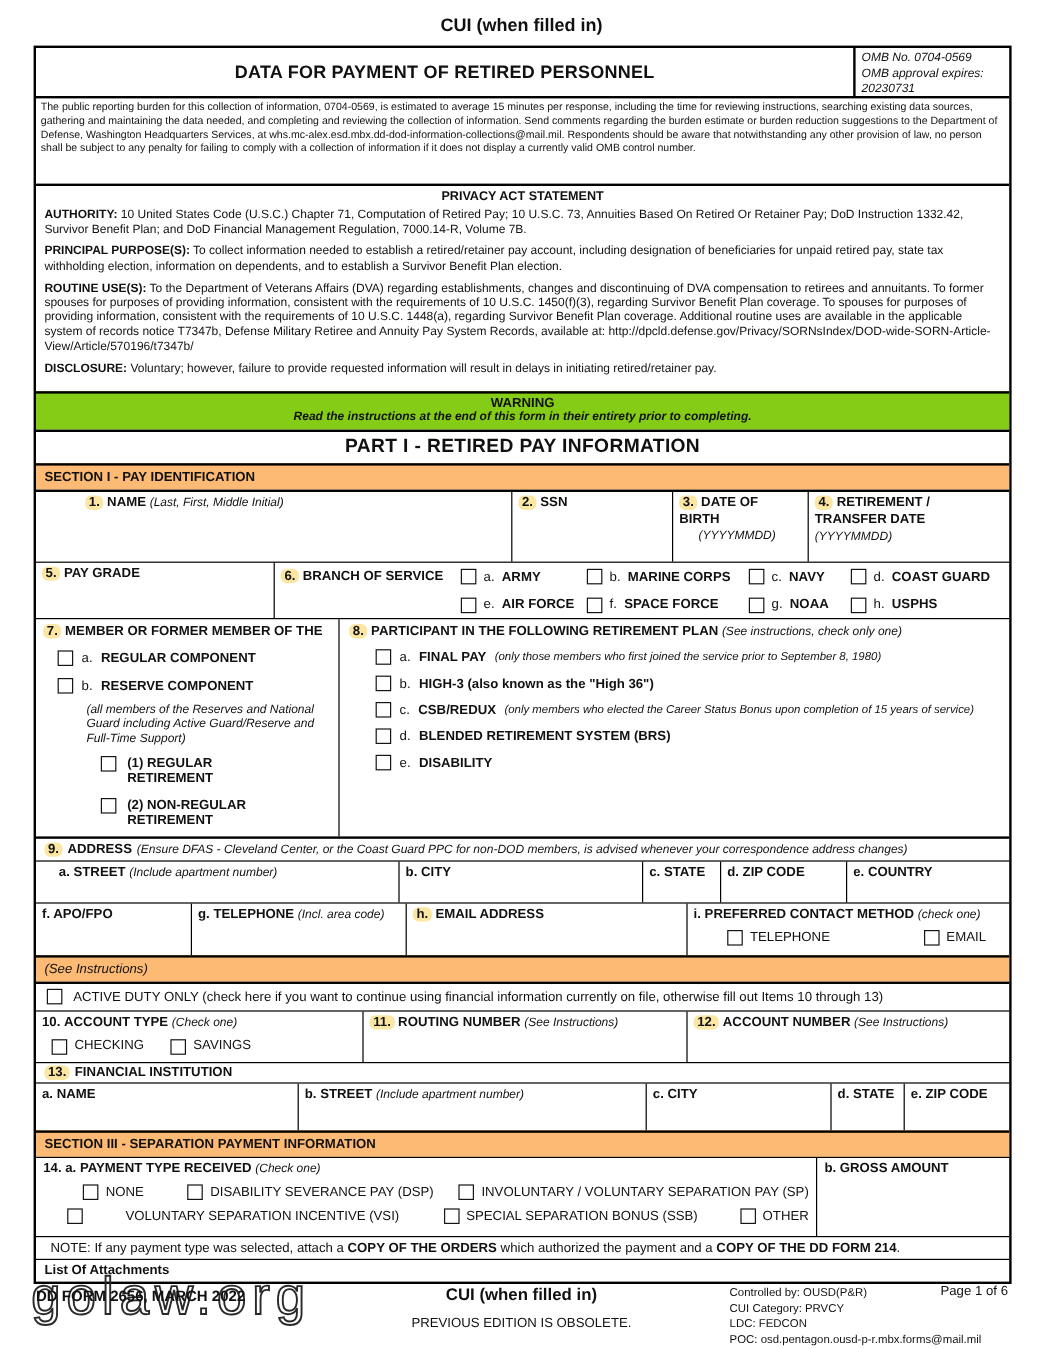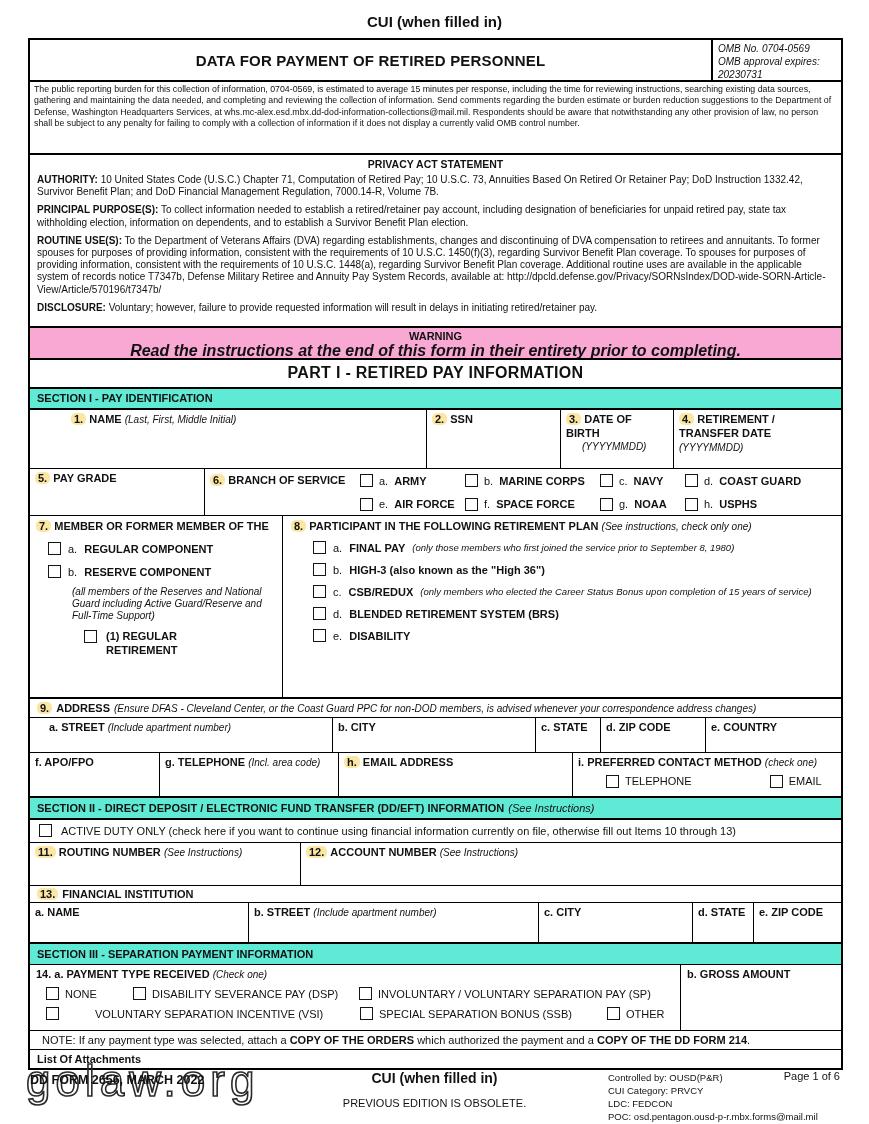--- a/index.html
+++ b/index.html
@@ -22,37 +22,37 @@
   .r-title{height:40px;}
   .title-cell{flex:1;display:flex;align-items:center;justify-content:center;font-weight:bold;
               font-size:15px;letter-spacing:.2px;}
   .omb-cell{width:130px;border-left:2px solid #000;font-style:italic;font-size:10px;
             line-height:1.3;padding:2px 5px;box-sizing:border-box;}
   .burden{border-top:2px solid #000;font-size:8.8px;line-height:1.3;padding:2px 4px;height:50px;
           box-sizing:border-box;}
   .privacy{border-top:2px solid #000;padding:1px 7px 0;height:175px;font-size:10px;box-sizing:border-box;margin-top:23px;}
   .pv-title{text-align:center;font-weight:bold;font-size:10.5px;margin:2px 0 4px;}
   .pv-p{margin:0 0 6px;line-height:1.22;}
-  .warnbar{border-top:2px solid #000;background:#f9a8d4;text-align:center;height:32px;
+  .warnbar{border-top:2px solid #000;background:#84cc16;text-align:center;height:32px;
            padding-top:2px;box-sizing:border-box;}
   .w1{font-weight:bold;font-size:11px;}
-  .w2{font-weight:bold;font-style:italic;font-size:16px;}
+  .w2{font-weight:bold;font-style:italic;font-size:10px;}
   .part1{border-top:2px solid #000;height:29px;display:flex;align-items:center;justify-content:center;
          font-weight:bold;font-size:16px;letter-spacing:.3px;box-sizing:border-box;}
-  .secbar{border-top:2px solid #000;background:#5eead4;font-weight:bold;font-size:11px;
+  .secbar{border-top:2px solid #000;background:#fdba74;font-weight:bold;font-size:11px;
           padding:0 7px;height:22px;display:flex;align-items:center;gap:4px;box-sizing:border-box;}
   
   .r1{border-top:2px solid #000;height:60px;padding-left:36px;}
   .c-name{flex:1;}
   .c-ssn{width:134px;}
   .c-dob{width:113px;}
   .c-ret{width:168px;}
   .r2{border-top:1.5px solid #000;height:47px;}
   .c-pg{width:174px;}
-  .c-branch{flex:1;display:flex;padding:3px 5px;border-left:1.5px solid #000;box-sizing:border-box;}
+  .c-branch{flex:1;display:flex;padding:3px 5px;border-left:1.5px solid #000;box-sizing:border-box;margin-left:24px;}
   .branch-label{width:150px;font-size:11px;padding-top:2px;}
   .branch-grid{flex:1;display:grid;grid-template-columns:105px 135px 85px auto;row-gap:9px;
                align-items:start;margin-top:2px;}
   .opt{display:inline-flex;align-items:center;gap:6px;font-size:11px;white-space:nowrap;}
   .r3{border-top:1.5px solid #000;height:182px;}
   .member{width:253px;border-right:1.5px solid #000;padding:4px 6px;box-sizing:border-box;font-size:11px;}
   .mem-opt{display:flex;align-items:center;gap:7px;margin:10px 0 0 12px;}
   .mem-note{font-style:italic;font-size:10px;line-height:1.2;margin:8px 0 0 36px;}
   .sub-opt{display:flex;align-items:flex-start;gap:9px;margin:8px 0 0 48px;}
   .sub-opt .lbl{font-weight:bold;width:130px;line-height:1.2;}
@@ -73,21 +73,21 @@
   .c10{width:272px;} .c11{width:270px;} .c12{flex:1;}
   .acct-opts{display:flex;gap:22px;margin:6px 0 0 8px;}
   .r13h{border-top:1.5px solid #000;height:18px;display:flex;align-items:center;gap:4px;
         padding:0 7px;font-size:11px;box-sizing:border-box;}
   .r13{border-top:1.5px solid #000;height:40px;}
   .c13name{width:218px;} .c13street{width:290px;} .c13city{width:154px;} .c13state{width:61px;} .c13zip{flex:1;}
   
   .r14{border-top:1.5px solid #000;height:66px;}
   .c14a{flex:1;border-right:1.5px solid #000;padding:3px 6px;box-sizing:border-box;font-size:11px;}
   .c14b{width:160px;padding:3px 6px;box-sizing:border-box;font-size:11px;}
-  .pay-row{display:flex;margin:7px 0 0 10px;align-items:center;}
+  .pay-row{display:flex;margin:7px 0 0 10px;align-items:center;justify-content:flex-end;}
   .o-none{width:87px;} .o-dsp{width:226px;} .o-vsi{width:314px;gap:36px;} .o-ssb{width:247px;}
   .noterow{border-top:1.5px solid #000;height:19px;display:flex;align-items:center;
            padding:0 7px 0 12px;font-size:11px;box-sizing:border-box;white-space:pre;}
   .attach{border-top:1.5px solid #000;flex:1;padding:3px 7px;font-size:11px;box-sizing:border-box;}
   
   .wm{position:absolute;left:26px;top:1056px;font-size:44px;letter-spacing:5px;
       color:transparent;-webkit-text-stroke:1.6px #2a2a2a;}
   @supports not (-webkit-text-stroke:1px black){.wm{color:#8a8a8a;}}
   .fnum{position:absolute;left:30px;top:1073px;font-weight:bold;font-size:12.5px;}
   .fcui{position:absolute;left:0;right:0;top:1070px;text-align:center;font-weight:bold;font-size:14px;}
@@ -221,20 +221,24 @@
         <div class="mem-opt">
           <span class="cb"></span>
           <span>b.</span>
           <span class="b">RESERVE COMPONENT</span>
         </div>
         <div class="mem-note">(all members of the Reserves and National Guard including Active Guard/Reserve and Full-Time Support)</div>
         <div class="sub-opt">
           <span class="cb"></span>
           <span class="lbl">(1) REGULAR RETIREMENT</span>
         </div>
+        <div class="sub-opt">
+          <span class="cb"></span>
+          <span class="lbl">(2) NON-REGULAR RETIREMENT</span>
+        </div>
       </div>
       <div class="participant">
         <span class="hl">8.</span>
         <span class="b">PARTICIPANT IN THE FOLLOWING RETIREMENT PLAN</span>
         <span class="nt">(See instructions, check only one)</span>
         <div class="p-opt">
           <span class="cb"></span>
           <span>a.</span>
           <span class="b">FINAL PAY</span>
           <span class="nts">(only those members who first joined the service prior to September 8, 1980)</span>
@@ -294,30 +298,44 @@
             </span>
           <span class="opt">
               <span class="cb"></span>
               <span>EMAIL</span>
             </span>
         </div>
       </div>
     </div>
 
     <div class="secbar">
-      <span>SECTION II - DIRECT DEPOSIT / ELECTRONIC FUND TRANSFER (DD/EFT) INFORMATION</span>
       <span class="i" style="font-weight:normal;">(See Instructions)</span>
     </div>
 
     <div class="active">
       <span class="cb"></span>
       <span>ACTIVE DUTY ONLY (check here if you want to continue using financial information currently on file, otherwise fill out Items 10 through 13)</span>
     </div>
 
     <div class="row r10">
+      <div class="cell c10">
+        <span class="b">10.</span>
+        <span class="b">ACCOUNT TYPE</span>
+        <span class="nt">(Check one)</span>
+        <div class="acct-opts">
+          <span class="opt">
+              <span class="cb"></span>
+              <span>CHECKING</span>
+            </span>
+          <span class="opt">
+              <span class="cb"></span>
+              <span>SAVINGS</span>
+            </span>
+        </div>
+      </div>
       <div class="cell c11">
         <span class="hl">11.</span>
         <span class="b">ROUTING NUMBER</span>
         <span class="nt">(See Instructions)</span>
       </div>
       <div class="cell c12">
         <span class="hl">12.</span>
         <span class="b">ACCOUNT NUMBER</span>
         <span class="nt">(See Instructions)</span>
       </div>

